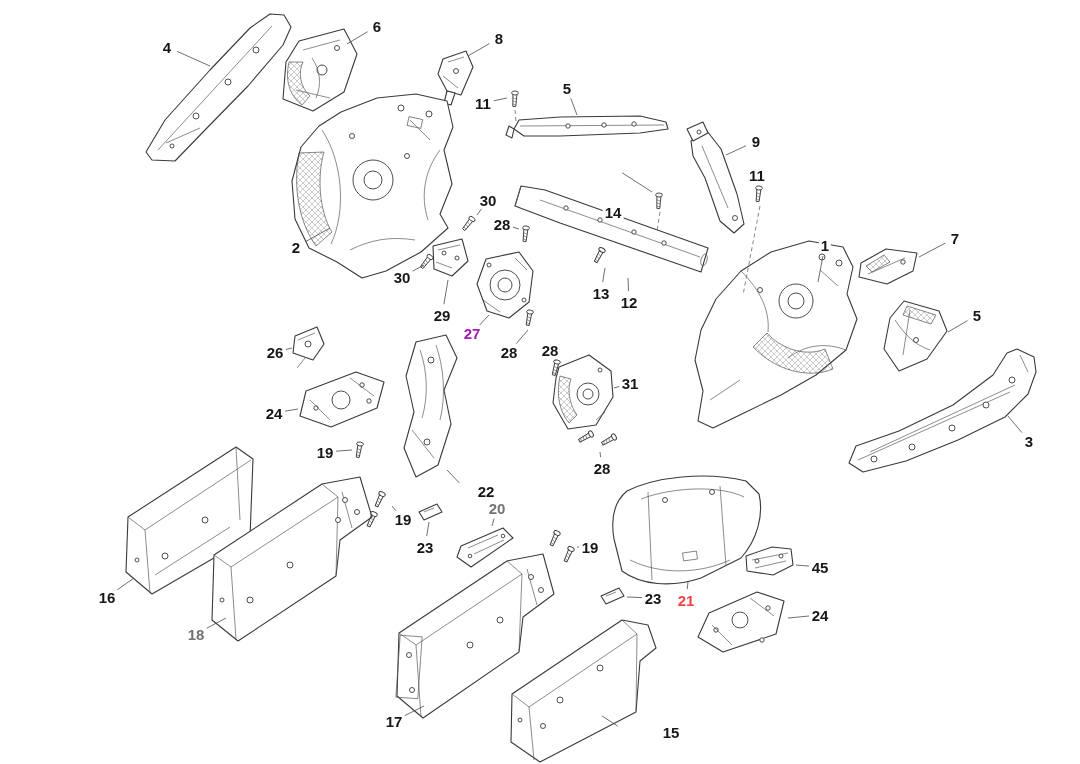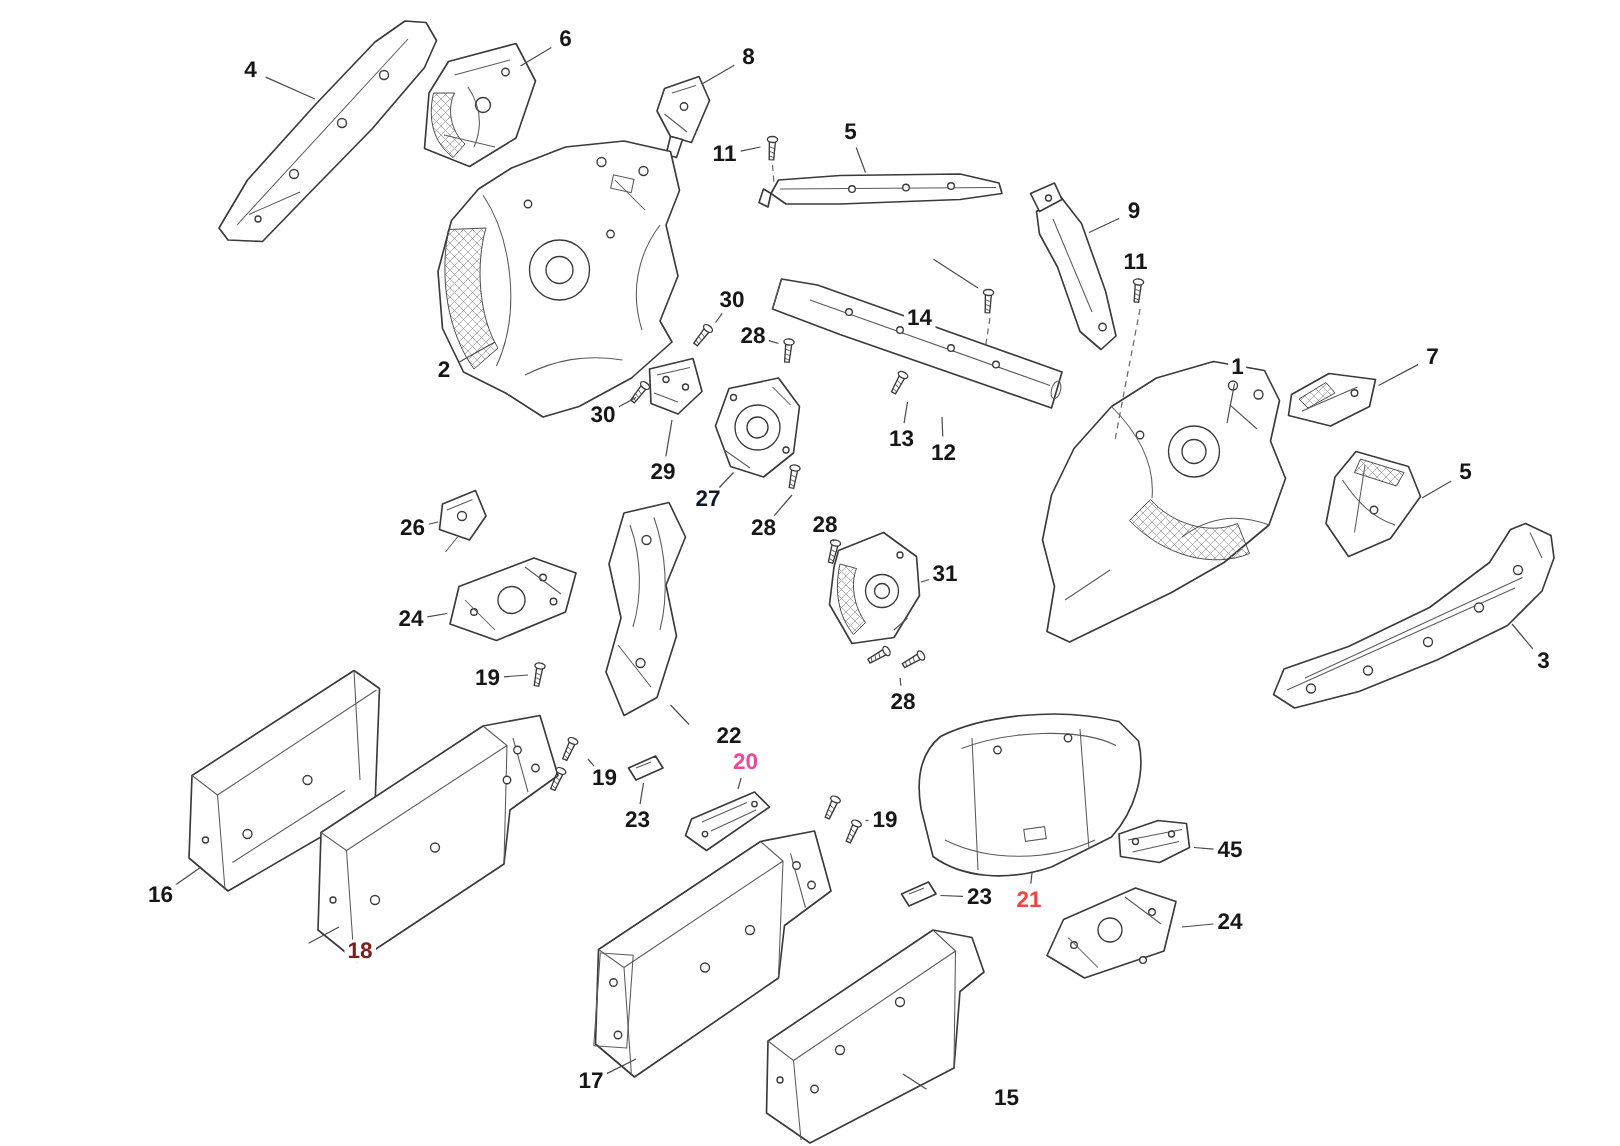--- a/index.html
+++ b/index.html
@@ -350,35 +350,35 @@
       <span class="callout" style="left: 825px; top: 245px; color: rgb(22, 22, 22);">1</span>
       <span class="callout" style="left: 977px; top: 315px; color: rgb(22, 22, 22);">5</span>
       <span class="callout" style="left: 1029px; top: 441px; color: rgb(22, 22, 22);">3</span>
       <span class="callout" style="left: 296px; top: 247px; color: rgb(22, 22, 22);">2</span>
       <span class="callout" style="left: 488px; top: 200px; color: rgb(22, 22, 22);">30</span>
       <span class="callout" style="left: 502px; top: 224px; color: rgb(22, 22, 22);">28</span>
       <span class="callout" style="left: 402px; top: 277px; color: rgb(22, 22, 22);">30</span>
       <span class="callout" style="left: 601px; top: 293px; color: rgb(22, 22, 22);">13</span>
       <span class="callout" style="left: 629px; top: 302px; color: rgb(22, 22, 22);">12</span>
       <span class="callout" style="left: 442px; top: 315px; color: rgb(22, 22, 22);">29</span>
-      <span class="callout" style="left: 472px; top: 333px; color: #0f172a;">27</span>
+      <span class="callout" style="left: 472px; top: 333px; color: #a21caf;">27</span>
       <span class="callout" style="left: 509px; top: 352px; color: rgb(22, 22, 22);">28</span>
       <span class="callout" style="left: 550px; top: 350px; color: rgb(22, 22, 22);">28</span>
       <span class="callout" style="left: 275px; top: 352px; color: rgb(22, 22, 22);">26</span>
       <span class="callout" style="left: 274px; top: 413px; color: rgb(22, 22, 22);">24</span>
       <span class="callout" style="left: 630px; top: 383px; color: rgb(22, 22, 22);">31</span>
       <span class="callout" style="left: 486px; top: 491px; color: rgb(22, 22, 22);">22</span>
       <span class="callout" style="left: 325px; top: 452px; color: rgb(22, 22, 22);">19</span>
       <span class="callout" style="left: 403px; top: 519px; color: rgb(22, 22, 22);">19</span>
       <span class="callout" style="left: 425px; top: 547px; color: rgb(22, 22, 22);">23</span>
-      <span class="callout" style="left: 497px; top: 508px; color: #ec4899;">20</span>
+      <span class="callout" style="left: 497px; top: 508px; color: #737373;">20</span>
       <span class="callout" style="left: 602px; top: 468px; color: rgb(22, 22, 22);">28</span>
       <span class="callout" style="left: 590px; top: 547px; color: rgb(22, 22, 22);">19</span>
       <span class="callout" style="left: 107px; top: 597px; color: rgb(22, 22, 22);">16</span>
-      <span class="callout" style="left: 196px; top: 634px; color: #7f1d1d; margin-left: 44px;">18</span>
+      <span class="callout" style="left: 196px; top: 634px; color: #737373;">18</span>
       <span class="callout" style="left: 653px; top: 598px; color: rgb(22, 22, 22);">23</span>
       <span class="callout" style="left: 686px; top: 600px; color: #ef4444;">21</span>
       <span class="callout" style="left: 820px; top: 567px; color: rgb(22, 22, 22);">45</span>
       <span class="callout" style="left: 820px; top: 615px; color: rgb(22, 22, 22);">24</span>
       <span class="callout" style="left: 394px; top: 721px; color: rgb(22, 22, 22);">17</span>
       <span class="callout" style="left: 627px; top: 732px; color: rgb(22, 22, 22); margin-left: 44px;">15</span>
     </div>
 </div>
 
 </body></html>

